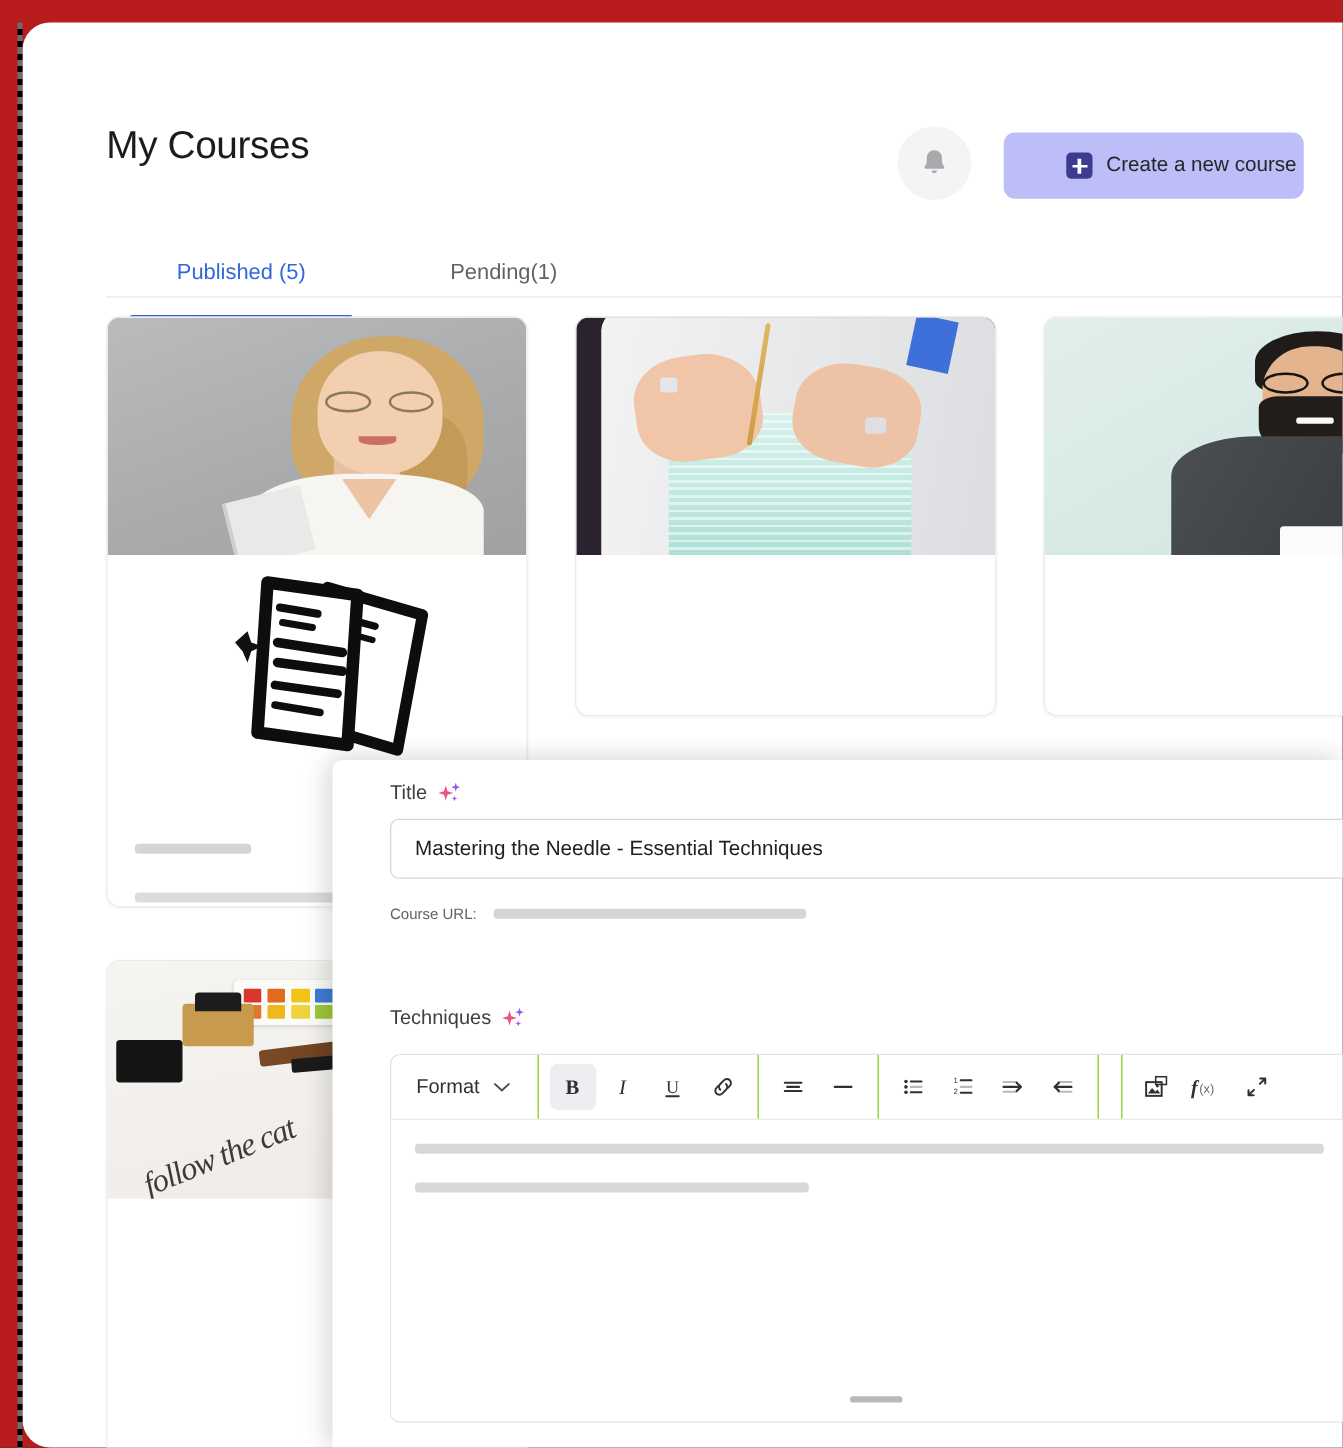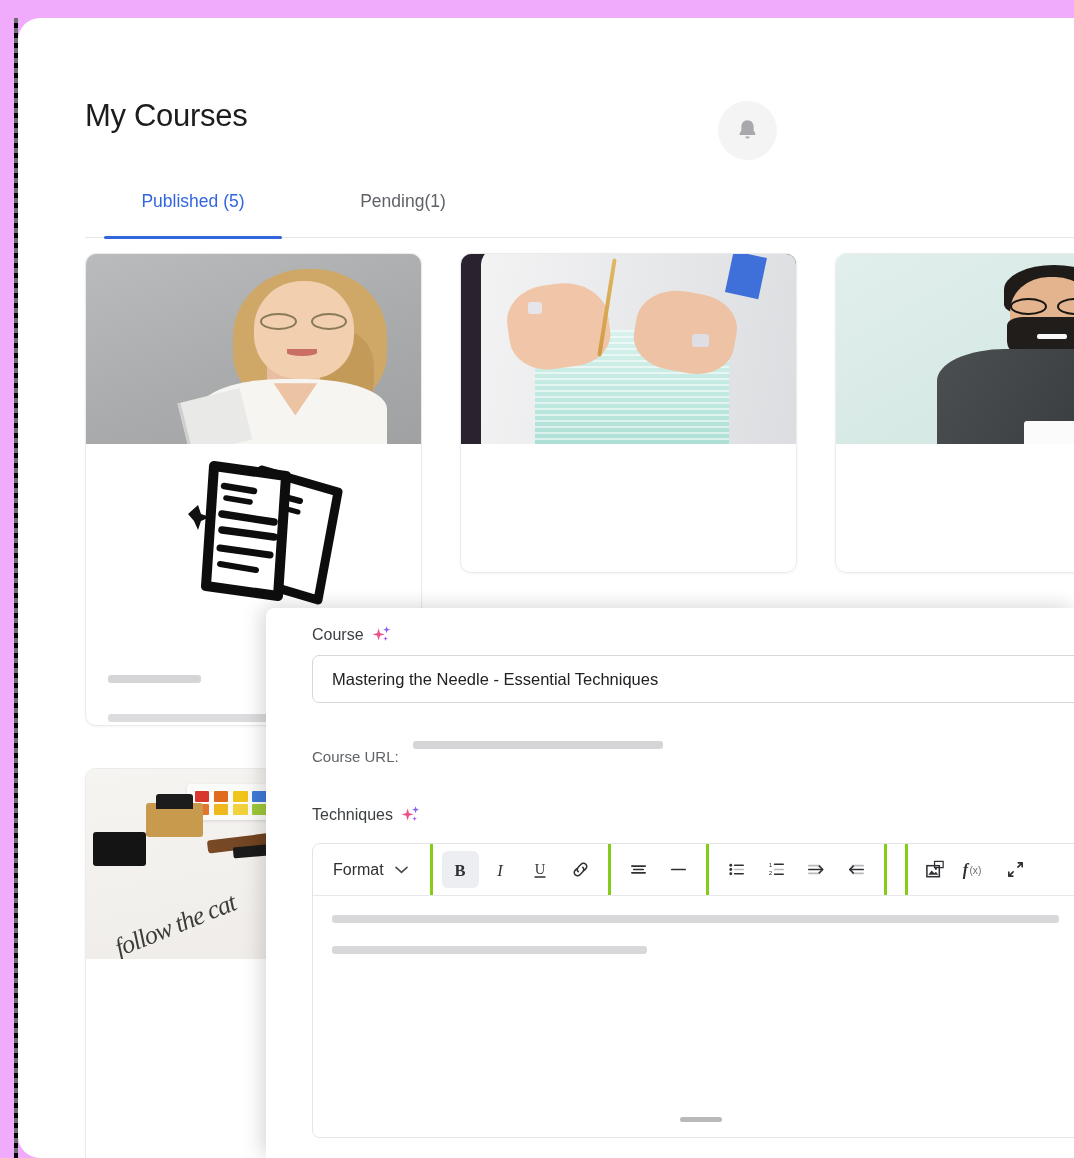--- a/index.html
+++ b/index.html
@@ -10,21 +10,21 @@
     height: 1158px;
     overflow: hidden;
     background: #000000;
     font-family: "Liberation Sans", sans-serif;
   }
 
   
   #device-frame {
     position: absolute;
     inset: 0;
-    background: #f0abfc;
+    background: #b91c1c;
     padding-left: 38px;
   }
   #perforation {
     position: absolute;
     left: 14px;
     top: 18px;
     width: 4px;
     height: 1140px;
     background: repeating-linear-gradient(
       to bottom,
@@ -123,21 +123,21 @@
   #tabs-row {
     position: absolute;
     left: 67px;
     top: 173px;
     width: 1060px;
     height: 47px;
     border-bottom: 1.5px solid #e6e6e8;
   }
   .tab-item {
     position: absolute;
-    top: 0;
+    top: 16px;
     height: 46px;
     display: flex;
     align-items: flex-start;
     justify-content: center;
     font-size: 17.5px;
     color: #5f6368;
     cursor: pointer;
     background: none;
     border: none;
     font-family: "Liberation Sans", sans-serif;
@@ -313,21 +313,21 @@
   }
 
   #course-url-row {
     position: absolute;
     left: 46px;
     top: 116px;
     display: flex;
     align-items: center;
     gap: 14px;
   }
-  #course-url-label { font-size: 15px; color: #5f6368; margin-top: 24px; }
+  #course-url-label { font-size: 12px; color: #5f6368; }
   #course-url-value { width: 250px; height: 8px; background: #d5d5d7; border-radius: 3px; }
 
   
   #editor-wrap {
     position: absolute;
     left: 46px;
     top: 235px;
     width: 778px;
     height: 295px;
     border: 1px solid #e3e3e6;
@@ -342,21 +342,21 @@
     height: 52px;
     border-bottom: 1px solid #e8e8ea;
     display: flex;
     align-items: stretch;
   }
   .tb-group {
     display: flex;
     align-items: center;
     gap: 3px;
     padding: 0 9px;
-    border-right: 3px solid #84cc16;
+    border-right: 1px solid #84cc16;
   }
   .tb-group.last { border-right: none; }
   .tb-btn {
     width: 37px; height: 37px;
     display: flex; align-items: center; justify-content: center;
     border-radius: 6px; border: none; background: transparent;
     cursor: pointer; color: #2f3033;
     font-family: "Liberation Sans", sans-serif;
   }
   .tb-btn.active { background: #edeef1; }
@@ -387,20 +387,24 @@
     <div id="page-header">
       <div id="page-title">My Courses</div>
 
       <button id="bell-button">
         <svg width="23" height="25" viewBox="0 0 24 26">
           <path d="M12 2.2c-3.6 0-6.4 2.9-6.4 6.5v4.2L3.8 16c-.4.7.1 1.6.9 1.6h14.6c.8 0 1.3-.9.9-1.6l-1.8-3.1V8.7c0-3.6-2.8-6.5-6.4-6.5z" fill="#a9a9ad"></path>
           <path d="M9.6 19.2c.3 1.3 1.3 2.2 2.4 2.2s2.1-.9 2.4-2.2z" fill="#a9a9ad"></path>
         </svg>
       </button>
 
+      <button id="create-course-button">
+        <span class="plus-box"></span>
+        <span class="btn-label">Create a new course</span>
+      </button>
     </div>
 
     <div id="tabs-row">
       <button class="tab-item active" id="tab-published">Published (5)</button>
       <button class="tab-item" id="tab-pending">Pending(1)</button>
     </div>
 
     <div id="cards-grid">
 
       <div class="course-card" id="card-1">
@@ -519,21 +523,21 @@
       <path d="M56 50 L80 54" stroke="#0d0d0d" stroke-width="5.5" stroke-linecap="round" fill="none"></path>
       <path d="M52 66 L104 74" stroke="#0d0d0d" stroke-width="7.5" stroke-linecap="round" fill="none"></path>
       <path d="M52 82 L104 89" stroke="#0d0d0d" stroke-width="7.5" stroke-linecap="round" fill="none"></path>
       <path d="M50 100 L100 107" stroke="#0d0d0d" stroke-width="7" stroke-linecap="round" fill="none"></path>
       <path d="M50 116 L86 122" stroke="#0d0d0d" stroke-width="6" stroke-linecap="round" fill="none"></path>
     </svg>
 
     <div id="form-panel">
 
       <div class="field-label" id="title-label">
-        <span>Course</span>
+        <span>Title</span>
         <svg class="sparkle-icon" viewBox="0 0 20 20">
           <path d="M6.6 3.4 L8 8 L12.6 9.4 L8 10.8 L6.6 15.4 L5.2 10.8 L0.6 9.4 L5.2 8 Z" fill="#e8548c"></path>
           <path d="M14.6 1.2 L15.5 3.8 L18.1 4.7 L15.5 5.6 L14.6 8.2 L13.7 5.6 L11.1 4.7 L13.7 3.8 Z" fill="#8b5cf6"></path>
           <path d="M13.6 11.4 L14.2 13.1 L15.9 13.7 L14.2 14.3 L13.6 16 L13 14.3 L11.3 13.7 L13 13.1 Z" fill="#a855f7"></path>
         </svg>
       </div>
 
       <input id="title-input" type="text" value="Mastering the Needle - Essential Techniques" style="">
 
       <div id="course-url-row">

